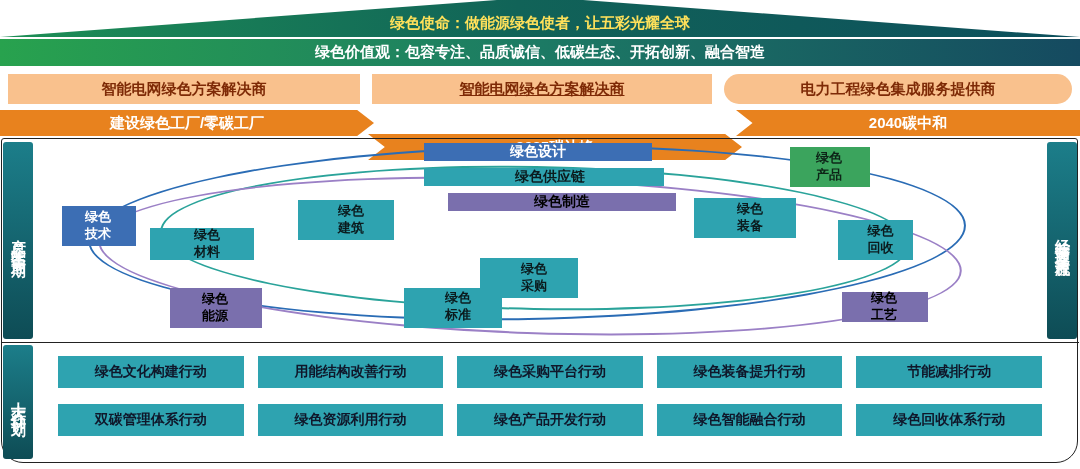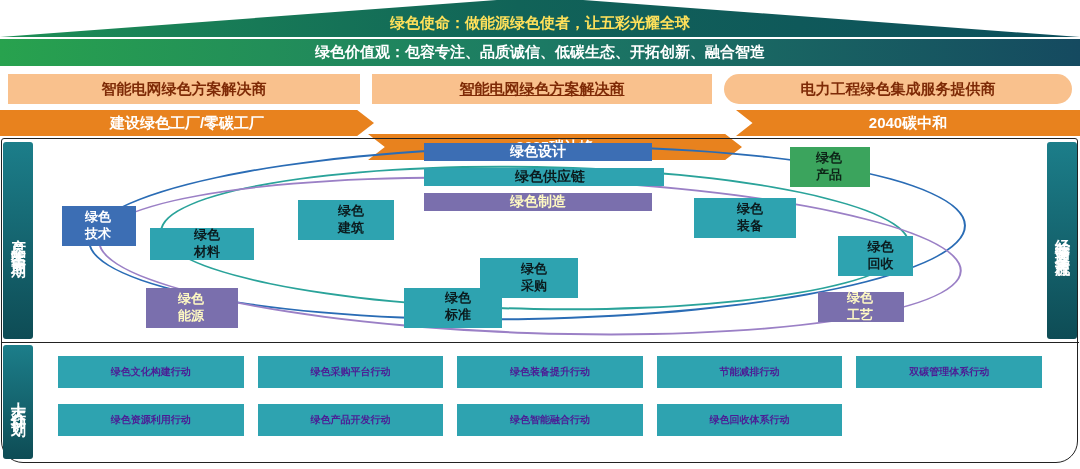--- a/index.html
+++ b/index.html
@@ -64,29 +64,29 @@
   }
   
   .sat{
     position:absolute;display:flex;align-items:center;justify-content:center;
     font-weight:bold;font-size:13px;line-height:1.3;text-align:left;
   }
   .sat span{width:2.15em;word-break:break-all;}
   
   .bg-blue{background:#3c6eb4;color:#ffffff;}
   .bg-teal{background:#2ea3b0;color:#0b1b1e;padding-left:12px;}
-  .bg-purple{background:#7a6fad;color:#fef9c3;}
+  .bg-purple{background:#7a6fad;color:#000000;margin-left:24px;}
   .bg-green{background:#3ba45d;color:#0d2417;}
   
   .actions-grid{
     position:absolute;left:58px;top:356px;width:984px;
     display:grid;grid-template-columns:repeat(5,1fr);gap:16px 14px;
   }
   .action-box{
-    background:#2ea3b0;color:#4c1d95;font-weight:bold;font-size:10px;
+    background:#2ea3b0;color:#0f172a;font-weight:bold;font-size:14px;
     height:32px;display:flex;align-items:center;justify-content:center;
     text-align:center;
   }
 </style>
 </head>
 <body>
 
 <div class="canvas">
 
   <div class="roof">
@@ -161,32 +161,35 @@
   </div>
   <div class="sat bg-teal" style="left:480px;top:258px;width:86px;height:40px;">
     <span>绿色采购</span>
   </div>
   <div class="sat bg-teal" style="left:694px;top:198px;width:90px;height:40px;">
     <span>绿色装备</span>
   </div>
   <div class="sat bg-green" style="left:790px;top:147px;width:80px;height:40px;">
     <span>绿色产品</span>
   </div>
-  <div class="sat bg-teal" style="left:838px;top:236px;width:63px;height:40px;">
+  <div class="sat bg-teal" style="left:838px;top:220px;width:63px;height:40px;">
     <span>绿色回收</span>
   </div>
   <div class="sat bg-purple" style="left:818px;top:292px;width:86px;height:30px;">
     <span>绿色工艺</span>
   </div>
 
   <div class="actions-grid">
     <div class="action-box">
       <span>绿色文化构建行动</span>
     </div>
     <div class="action-box">
+      <span>用能结构改善行动</span>
+    </div>
+    <div class="action-box">
       <span>绿色采购平台行动</span>
     </div>
     <div class="action-box">
       <span>绿色装备提升行动</span>
     </div>
     <div class="action-box">
       <span>节能减排行动</span>
     </div>
     <div class="action-box">
       <span>双碳管理体系行动</span>

